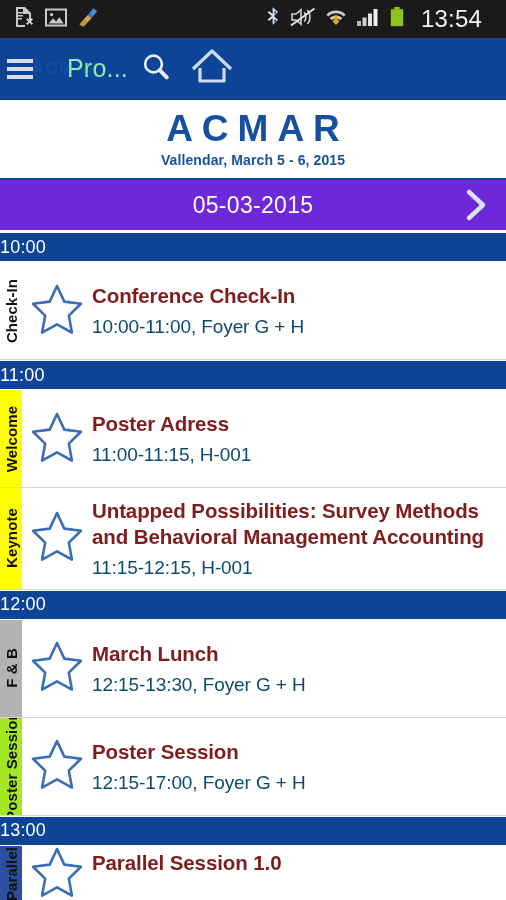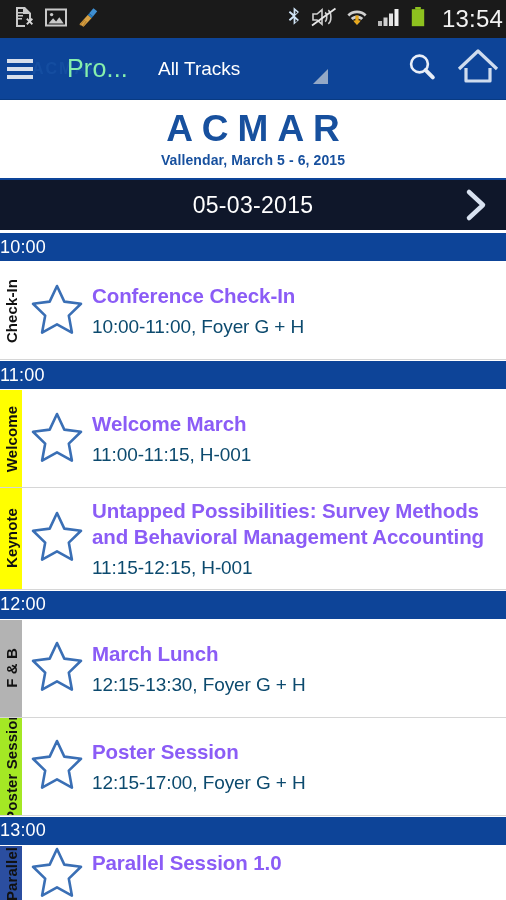--- a/index.html
+++ b/index.html
@@ -8,21 +8,21 @@
     background:#ffffff;
     font-family:"Liberation Sans", sans-serif;
     overflow:hidden;
   }
   #app { position:relative; width:506px; height:900px; overflow:hidden; }
 
   
   .statusbar {
     height:38px; background:#1a1a1a;
     display:flex; align-items:center;
-    padding:0 3px 0 14px;
+    padding:0 24px 0 14px;
   }
   .status-left { display:flex; align-items:center; gap:11px; }
   .status-right { margin-left:auto; display:flex; align-items:center; gap:9px; }
   .sicon { display:block; }
   .status-clock {
     color:#f2f2f2; font-size:24px; letter-spacing:0.2px;
     margin-left:7px; font-family:"Liberation Sans", sans-serif;
   }
 
   
@@ -66,21 +66,21 @@
     color:#17509e; font-size:37px; font-weight:bold;
     letter-spacing:9px; line-height:1; padding-left:9px;
   }
   .logo-sub {
     color:#17509e; font-size:14px; font-weight:bold;
     margin-top:5px; letter-spacing:0.1px;
   }
 
   
   .datebar {
-    height:52px; background:#0f172a; position:relative;
+    height:52px; background:#6d28d9; position:relative;
     display:flex; align-items:center; justify-content:center;
     border-bottom:2px solid #ffffff;
   }
   .datebar-text { color:#ffffff; font-size:23px; letter-spacing:0.3px; }
   .datebar-next {
     position:absolute; right:14px; top:50%; transform:translateY(-50%);
     width:34px; height:34px; cursor:pointer;
   }
 
   
@@ -111,21 +111,21 @@
   .star-cell {
     width:70px; flex:0 0 70px;
     display:flex; align-items:center; justify-content:center;
     cursor:pointer;
   }
   .row-body {
     flex:1; display:flex; flex-direction:column; justify-content:center;
     padding:10px 16px 10px 0;
   }
   .row-title {
-    font-size:20.5px; font-weight:bold; color:#8b5cf6;
+    font-size:20.5px; font-weight:bold; color:#7f1d1d;
     line-height:1.26; letter-spacing:-0.1px;
   }
   .row-meta {
     font-size:19px; color:#0c4a6e; margin-top:7px; letter-spacing:-0.1px;
   }
   .row.partial { min-height:40px; border-bottom:none; }
   .row.partial .row-body { padding-top:4px; padding-bottom:0; justify-content:flex-start; }
 </style>
 </head>
 <body>
@@ -197,24 +197,20 @@
   </div>
 
   <div class="actionbar">
     <div class="hamburger">
       <i></i>
       <i></i>
       <i></i>
     </div>
     <span class="ab-watermark">ACMAR</span>
     <span class="ab-title">Pro...</span>
-    <div class="ab-spinner">
-      <span class="ab-spinner-label">All Tracks</span>
-      <span class="ab-spinner-caret"></span>
-    </div>
     <div class="ab-icon">
       <span>
         <svg width="34" height="34" viewBox="0 0 34 34">
           <circle cx="14.5" cy="14" r="8.4" fill="none" stroke="#e8eef8" stroke-width="2.6"></circle>
           <path d="M20.6 20.2l7.2 7.2" stroke="#e8eef8" stroke-width="4" stroke-linecap="round"></path>
         </svg>
       </span>
     </div>
     <div class="ab-icon">
       <span>
@@ -264,21 +260,21 @@
       <div class="row">
         <div class="track-bar" style="background: rgb(255, 255, 0);">
           <span class="track-label">Welcome</span>
         </div>
         <div class="star-cell">
           <span><svg width="54" height="52" viewBox="0 0 54 52">
               <path d="M27 3l7.3 15.6 16.7 2.2-12.2 11.8 3.1 17-14.9-8.2-14.9 8.2 3.1-17L3 20.8l16.7-2.2z" fill="none" stroke="#3a6fb5" stroke-width="2.6" stroke-linejoin="round"></path>
             </svg></span>
         </div>
         <div class="row-body">
-          <div class="row-title">Welcome March</div>
+          <div class="row-title">Poster Adress</div>
           <div class="row-meta">11:00-11:15, H-001</div>
         </div>
       </div>
       <div class="row">
         <div class="track-bar" style="background: rgb(255, 255, 0);">
           <span class="track-label">Keynote</span>
         </div>
         <div class="star-cell">
           <span><svg width="54" height="52" viewBox="0 0 54 52">
               <path d="M27 3l7.3 15.6 16.7 2.2-12.2 11.8 3.1 17-14.9-8.2-14.9 8.2 3.1-17L3 20.8l16.7-2.2z" fill="none" stroke="#3a6fb5" stroke-width="2.6" stroke-linejoin="round"></path>

